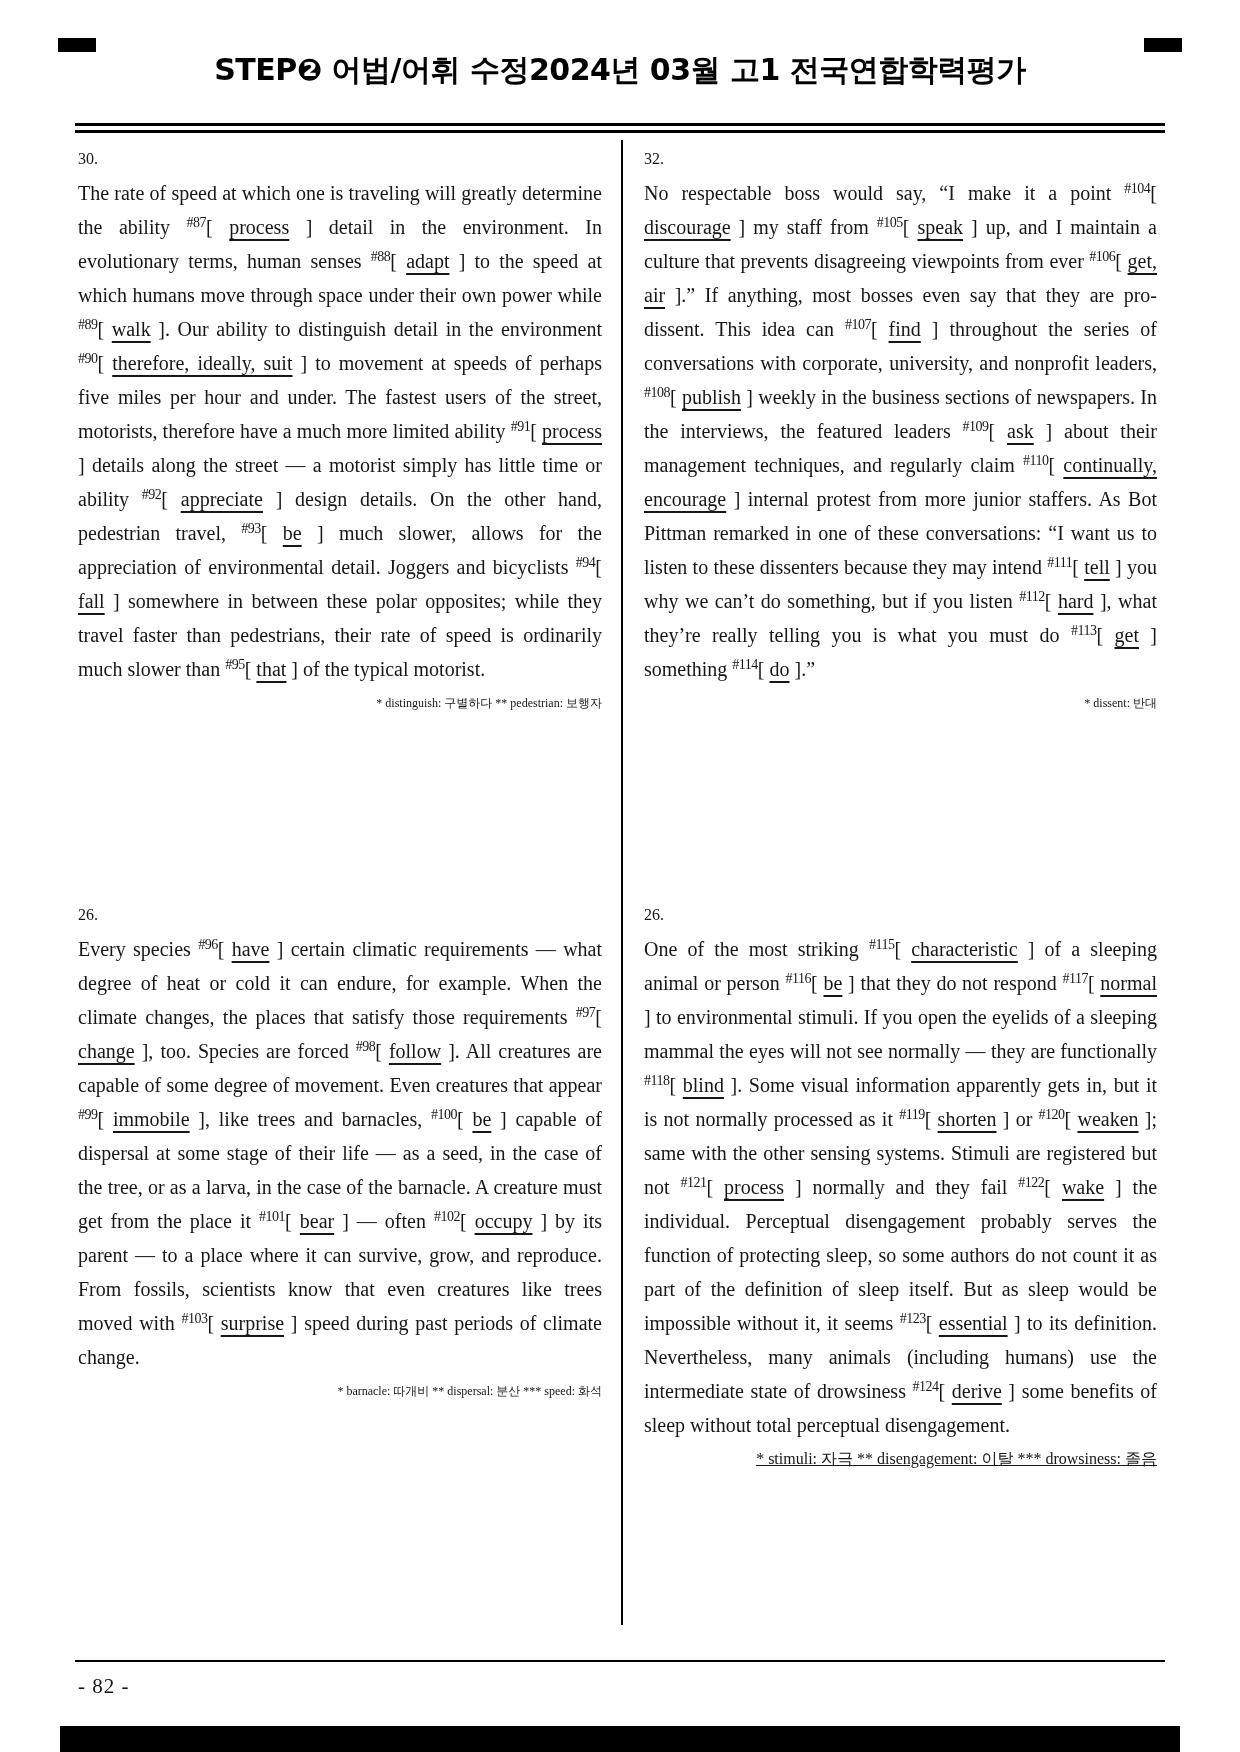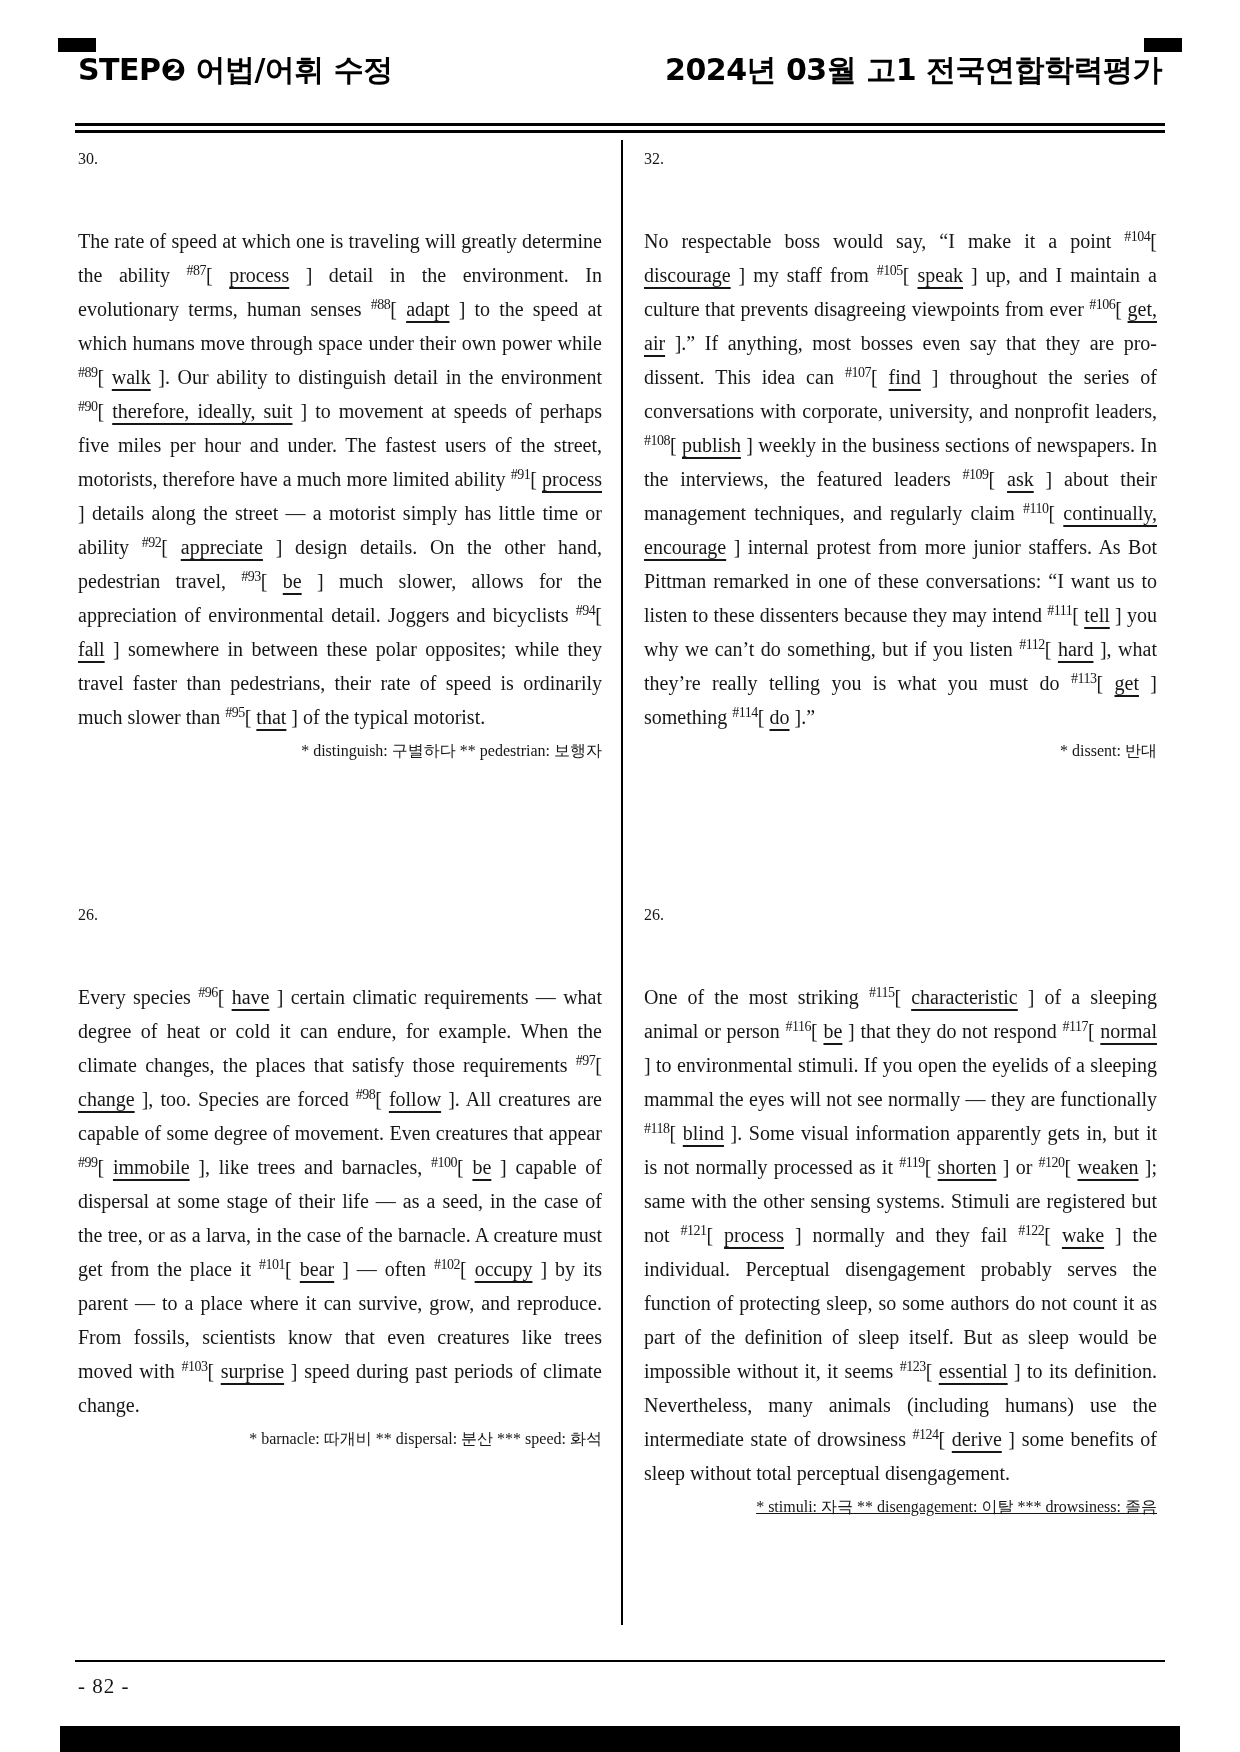--- a/index.html
+++ b/index.html
@@ -8,21 +8,21 @@
   .page {
     position:relative; width:1240px; height:1752px; background:#ffffff;
     color:#161616; font-family:"Liberation Serif","DejaVu Serif",serif;
   }
   .corner-mark { position:absolute; top:38px; width:38px; height:14px; background:#000; }
   .corner-mark.left  { left:58px; }
   .corner-mark.right { right:58px; }
 
   .header {
     position:absolute; top:50px; left:78px; width:1084px;
-    display:flex; justify-content:space-between; align-items:baseline;
+    display:flex; justify-content:center; align-items:baseline;
   }
   .header-left, .header-right {
     font-family:"DejaVu Sans","Liberation Sans",sans-serif;
     font-weight:bold; font-size:30px; letter-spacing:-0.5px; color:#000;
     white-space:nowrap;
   }
   .double-rule {
     position:absolute; top:123px; left:75px; width:1090px; height:10px;
     border-top:3px solid #000; border-bottom:3px solid #000;
   }
@@ -30,28 +30,28 @@
     position:absolute; top:140px; left:621px; width:2px; height:1485px; background:#000;
   }
 
   .passage { position:absolute; font-size:20px; line-height:34px; }
   .p0 { top:142px; left:78px;  width:524px; }
   .p1 { top:898px; left:78px;  width:524px; }
   .p2 { top:142px; left:644px; width:513px; }
   .p3 { top:898px; left:644px; width:513px; }
 
   .passage-number { font-size:16px; }
-  .passage-body { text-align:justify; text-justify:inter-word;margin-top:48px; }
+  .passage-body { text-align:justify; text-justify:inter-word; }
   .passage-body .u {
     text-decoration:underline; text-decoration-thickness:1.5px; text-underline-offset:5px;
   }
   .passage-body sup {
     font-size:14px; line-height:0; vertical-align:7px; letter-spacing:-0.5px;
   }
-  .footnote { text-align:right; font-size:16px; }
+  .footnote { text-align:right; font-size:12px; }
   .p3 .footnote { font-size:16px;text-decoration:underline; }
 
   .footer-rule { position:absolute; top:1660px; left:75px; width:1090px; height:2px; background:#000; }
   .page-number {
     position:absolute; top:1674px; left:78px; width:952px;
     text-align:left; font-size:21px; letter-spacing:1px;
   }
   .bottom-bar { position:absolute; top:1726px; left:60px; width:1120px; height:26px; background:#000; }
 </style>
 </head>

